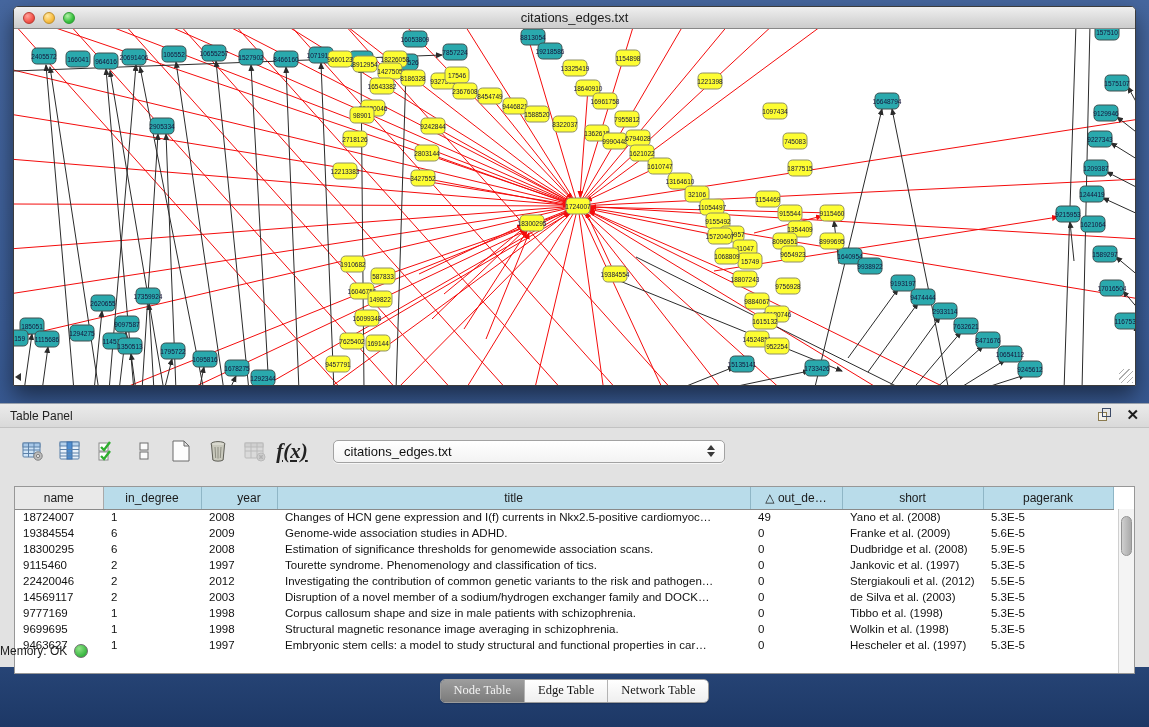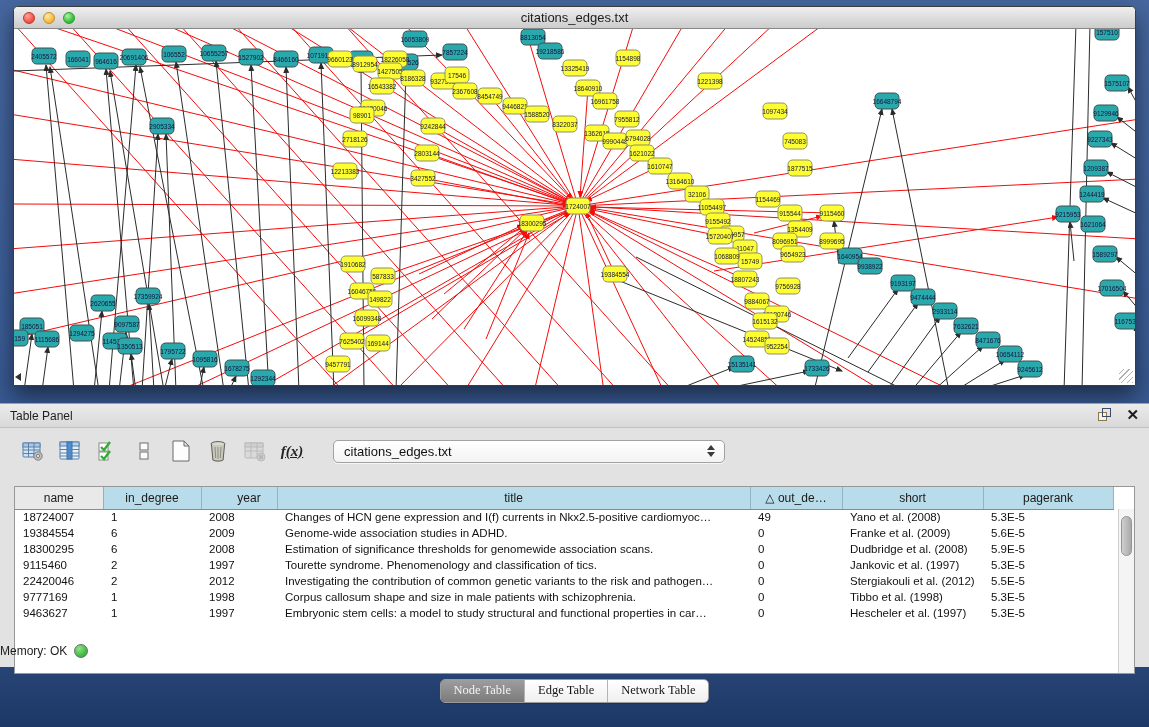--- a/index.html
+++ b/index.html
@@ -35,21 +35,21 @@
   .panel-title { position:absolute; left:10px; top:5px; font-size:12px; color:#1f1f1f; }
   .panel-titlebar .right-icons { position:absolute; right:10px; top:4px; display:flex; gap:14px; align-items:center; }
   .float-icon { width:14px; height:14px; position:relative; }
   .float-icon .sq1,.float-icon .sq2 { position:absolute; border:1px solid #8b7a4e; background:#f4f2ec; width:9px; height:9px; }
   .float-icon .sq1 { left:0; top:4px; }
   .float-icon .sq2 { left:4px; top:0; border-color:#3c4a66; background:transparent; }
   .close-x { font-size:15px; font-weight:bold; color:#1c1c1c; line-height:14px; cursor:default; }
 
   .panel-toolbar { height:46px; display:flex; align-items:center; padding-left:21px; gap:13px; }
   .tool-icon { width:24px; height:24px; display:flex; align-items:center; justify-content:center; }
-  .fx { font-family:"Liberation Serif", serif; font-style:italic; font-weight:bold; font-size:15px; color:#222;text-decoration:underline; }
+  .fx { font-family:"Liberation Serif", serif; font-style:italic; font-weight:bold; font-size:21px; color:#222;text-decoration:underline; }
   .combo { margin-left:16px; width:392px; height:23px; border:1px solid #a2a2a2; border-radius:5px;
     background:linear-gradient(#ffffff,#f3f3f3); display:flex; align-items:center;
     box-shadow:0 1px 0 rgba(255,255,255,.7); }
   .combo-label { flex:1; padding-left:10px; font-size:13px; color:#111; }
   .combo-arrows { width:22px; display:flex; flex-direction:column; align-items:center; gap:2px; padding-right:4px; }
   .tri-up { width:0;height:0;border-left:4px solid transparent;border-right:4px solid transparent;border-bottom:5px solid #3a3a3a; }
   .tri-down { width:0;height:0;border-left:4px solid transparent;border-right:4px solid transparent;border-top:5px solid #3a3a3a; }
 
   .table-wrap { position:absolute; left:14px; top:82px; width:1121px; height:188px;
     background:#fff; border:1px solid #979797; }
@@ -839,26 +839,44 @@
           <tr>
             <td>22420046</td>
             <td>2</td>
             <td>2012</td>
             <td>Investigating the contribution of common genetic variants to the risk and pathogen…</td>
             <td>0</td>
             <td>Stergiakouli et al. (2012)</td>
             <td>5.5E-5</td>
           </tr>
           <tr>
+            <td>14569117</td>
+            <td>2</td>
+            <td>2003</td>
+            <td>Disruption of a novel member of a sodium/hydrogen exchanger family and DOCK…</td>
+            <td>0</td>
+            <td>de Silva et al. (2003)</td>
+            <td>5.3E-5</td>
+          </tr>
+          <tr>
             <td>9777169</td>
             <td>1</td>
             <td>1998</td>
             <td>Corpus callosum shape and size in male patients with schizophrenia.</td>
             <td>0</td>
             <td>Tibbo et al. (1998)</td>
+            <td>5.3E-5</td>
+          </tr>
+          <tr>
+            <td>9699695</td>
+            <td>1</td>
+            <td>1998</td>
+            <td>Structural magnetic resonance image averaging in schizophrenia.</td>
+            <td>0</td>
+            <td>Wolkin et al. (1998)</td>
             <td>5.3E-5</td>
           </tr>
           <tr>
             <td>9463627</td>
             <td>1</td>
             <td>1997</td>
             <td>Embryonic stem cells: a model to study structural and functional properties in car…</td>
             <td>0</td>
             <td>Hescheler et al. (1997)</td>
             <td>5.3E-5</td>

